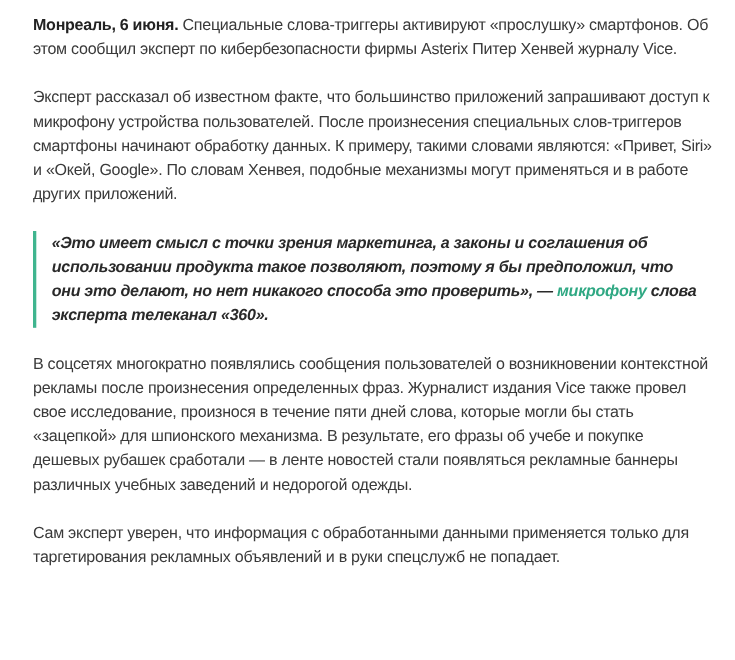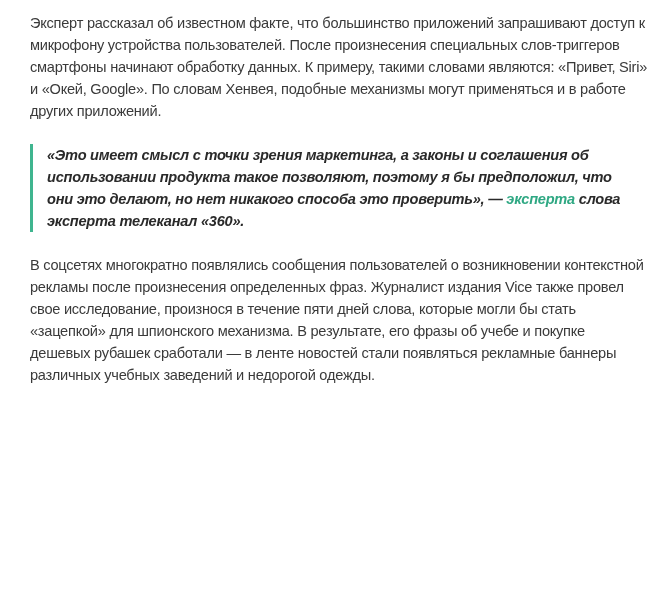--- a/index.html
+++ b/index.html
@@ -41,24 +41,28 @@
     }
     .quote a.link {
       color: #2fa883;
     }
   </style>
 </head>
 <body>
 
 <div class="article">
 
+  <p>
+    <span class="lead-strong">Монреаль, 6 июня.</span><span> Специальные слова-триггеры активируют «прослушку» смартфонов. Об этом сообщил эксперт по кибербезопасности фирмы Asterix Питер Хенвей журналу Vice.</span>
+  </p>
 
   <p>Эксперт рассказал об известном факте, что большинство приложений запрашивают доступ к микрофону устройства пользователей. После произнесения специальных слов-триггеров смартфоны начинают обработку данных. К примеру, такими словами являются: «Привет, Siri» и «Окей, Google». По словам Хенвея, подобные механизмы могут применяться и в работе других приложений.</p>
 
 
   <blockquote class="quote">
-    <span>«Это имеет смысл с точки зрения маркетинга, а законы и соглашения об использовании продукта такое позволяют, поэтому я бы предположил, что они это делают, но нет никакого способа это проверить», — </span><a class="link" href="#">эксперта</a><span> слова эксперта телеканал «360».</span>
+    <span>«Это имеет смысл с точки зрения маркетинга, а законы и соглашения об использовании продукта такое позволяют, поэтому я бы предположил, что они это делают, но нет никакого способа это проверить», — </span><a class="link" href="#">микрофону</a><span> слова эксперта телеканал «360».</span>
   </blockquote>
 
   <p>В соцсетях многократно появлялись сообщения пользователей о возникновении контекстной рекламы после произнесения определенных фраз. Журналист издания Vice также провел свое исследование, произнося в течение пяти дней слова, которые могли бы стать «зацепкой» для шпионского механизма. В результате, его фразы об учебе и покупке дешевых рубашек сработали — в ленте новостей стали появляться рекламные баннеры различных учебных заведений и недорогой одежды.</p>
 
+  <p>Сам эксперт уверен, что информация с обработанными данными применяется только для таргетирования рекламных объявлений и в руки спецслужб не попадает.</p>
 
 </div>
 
 </body></html>

